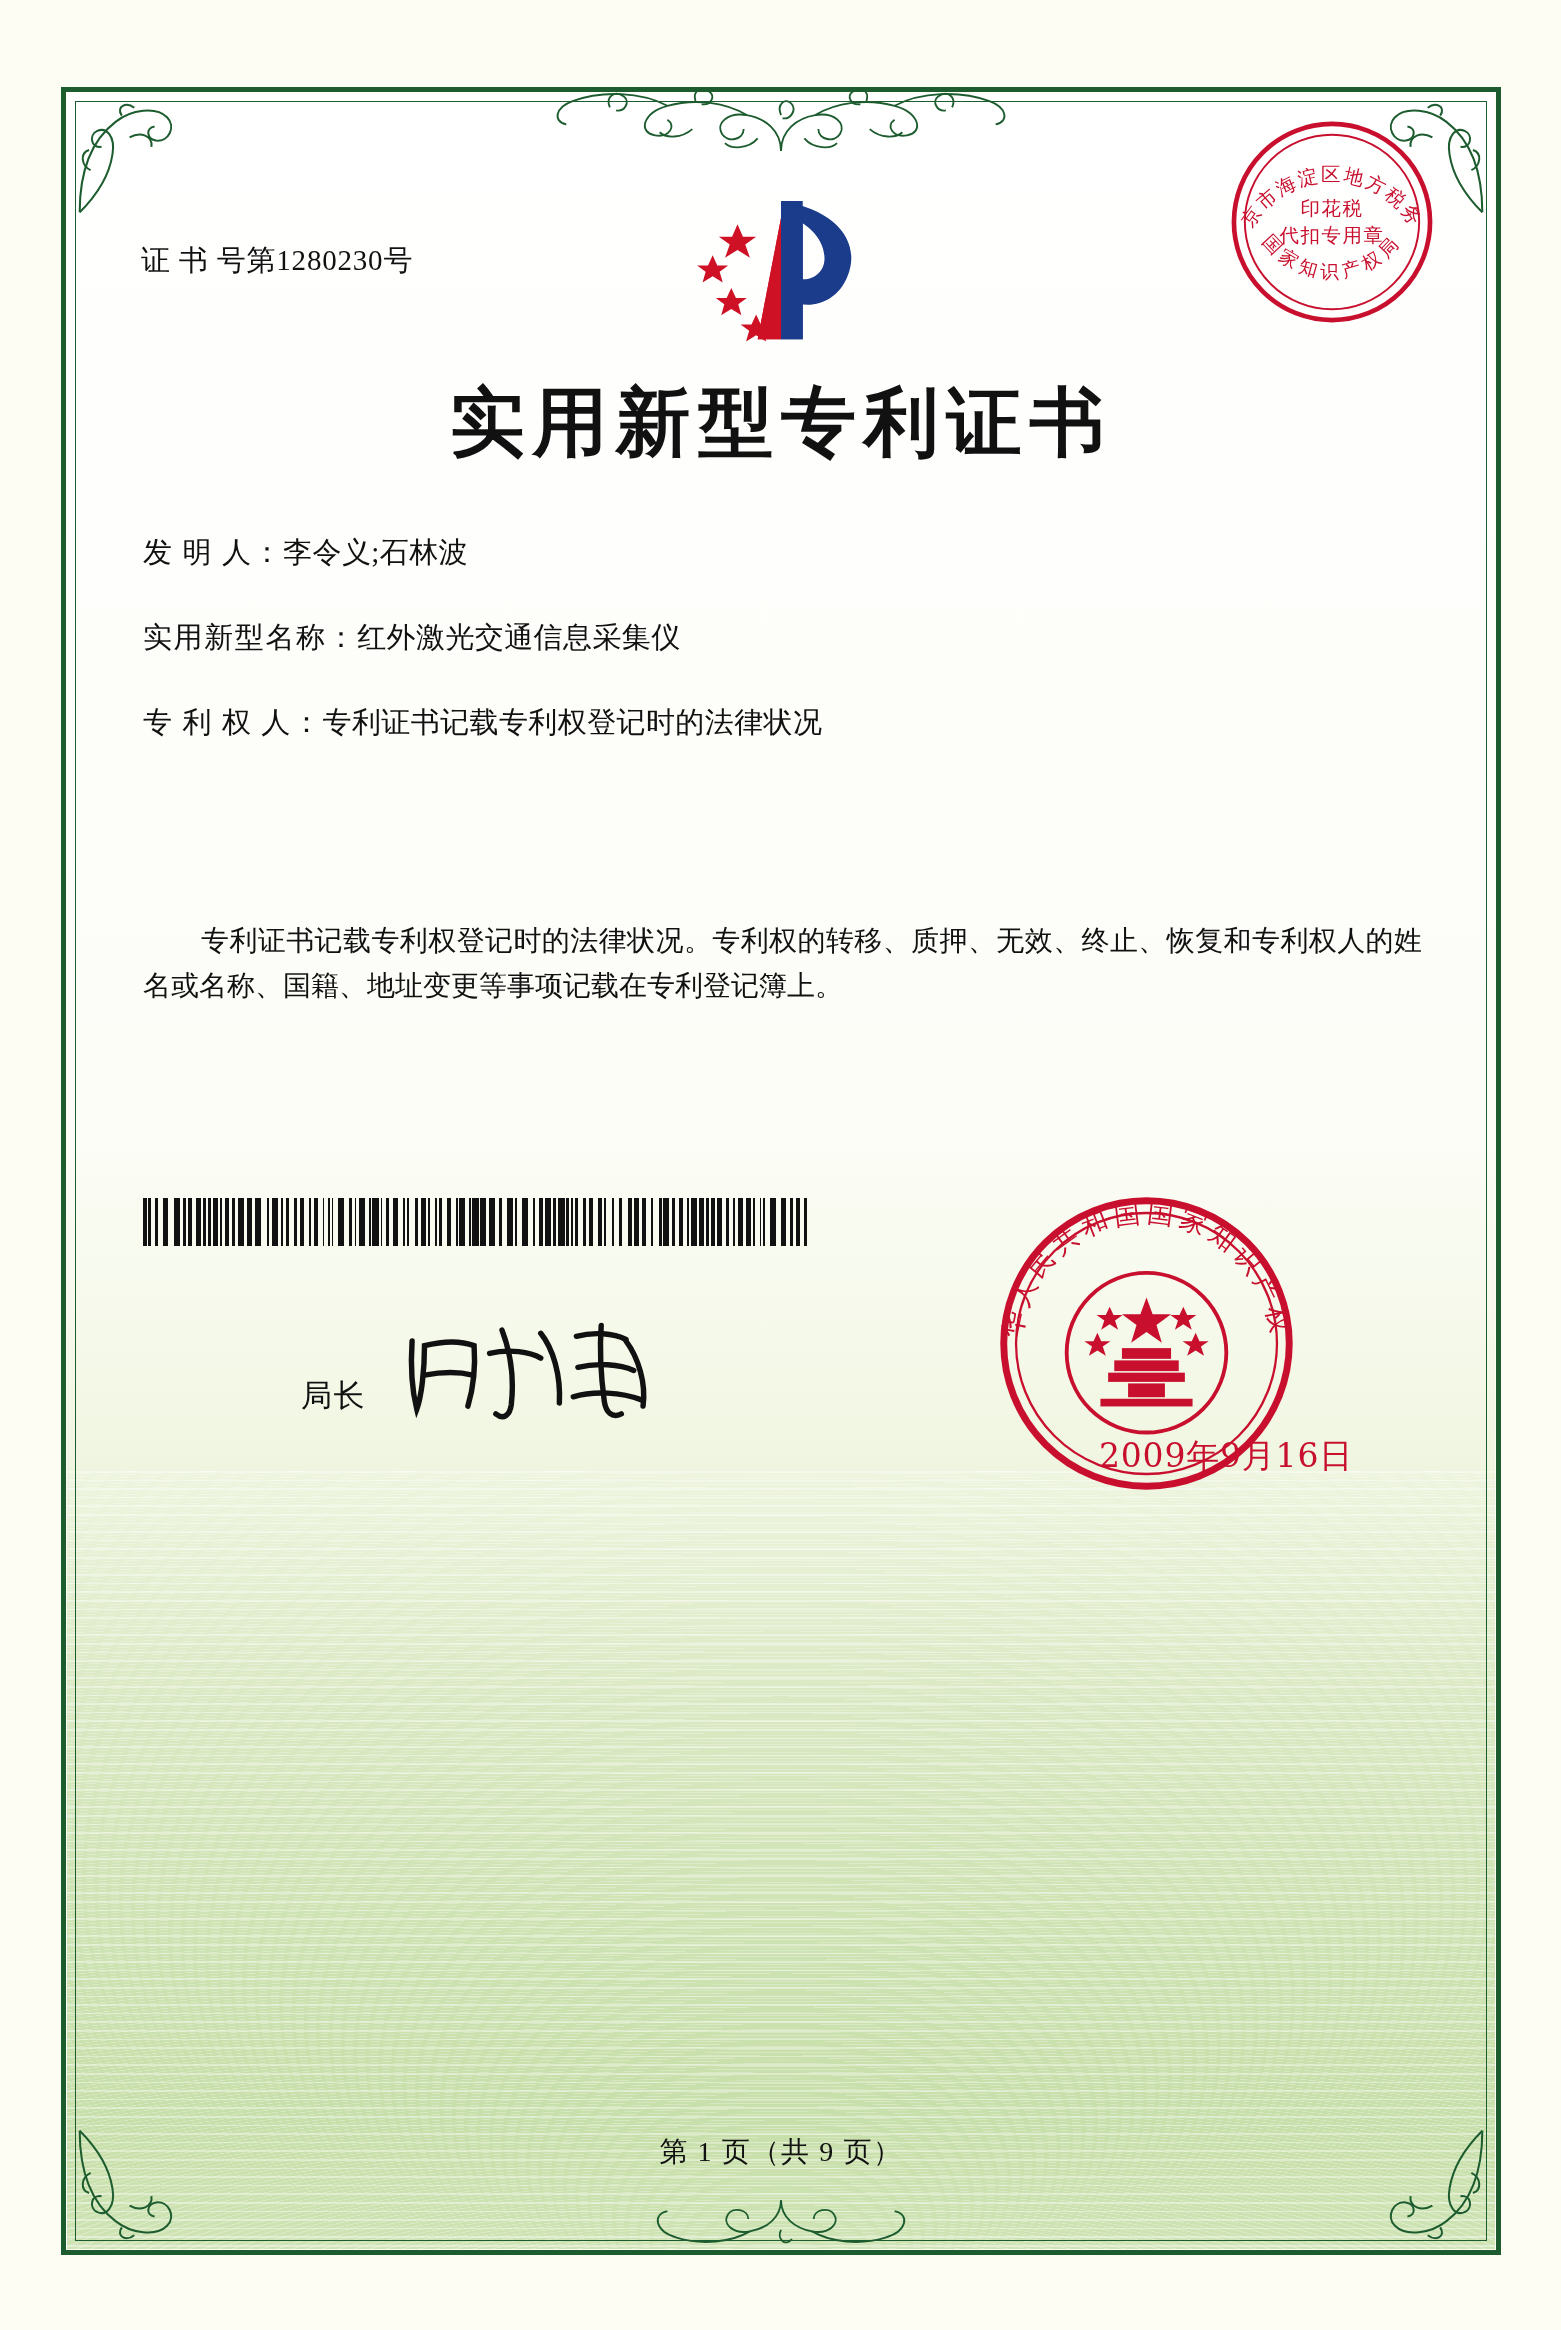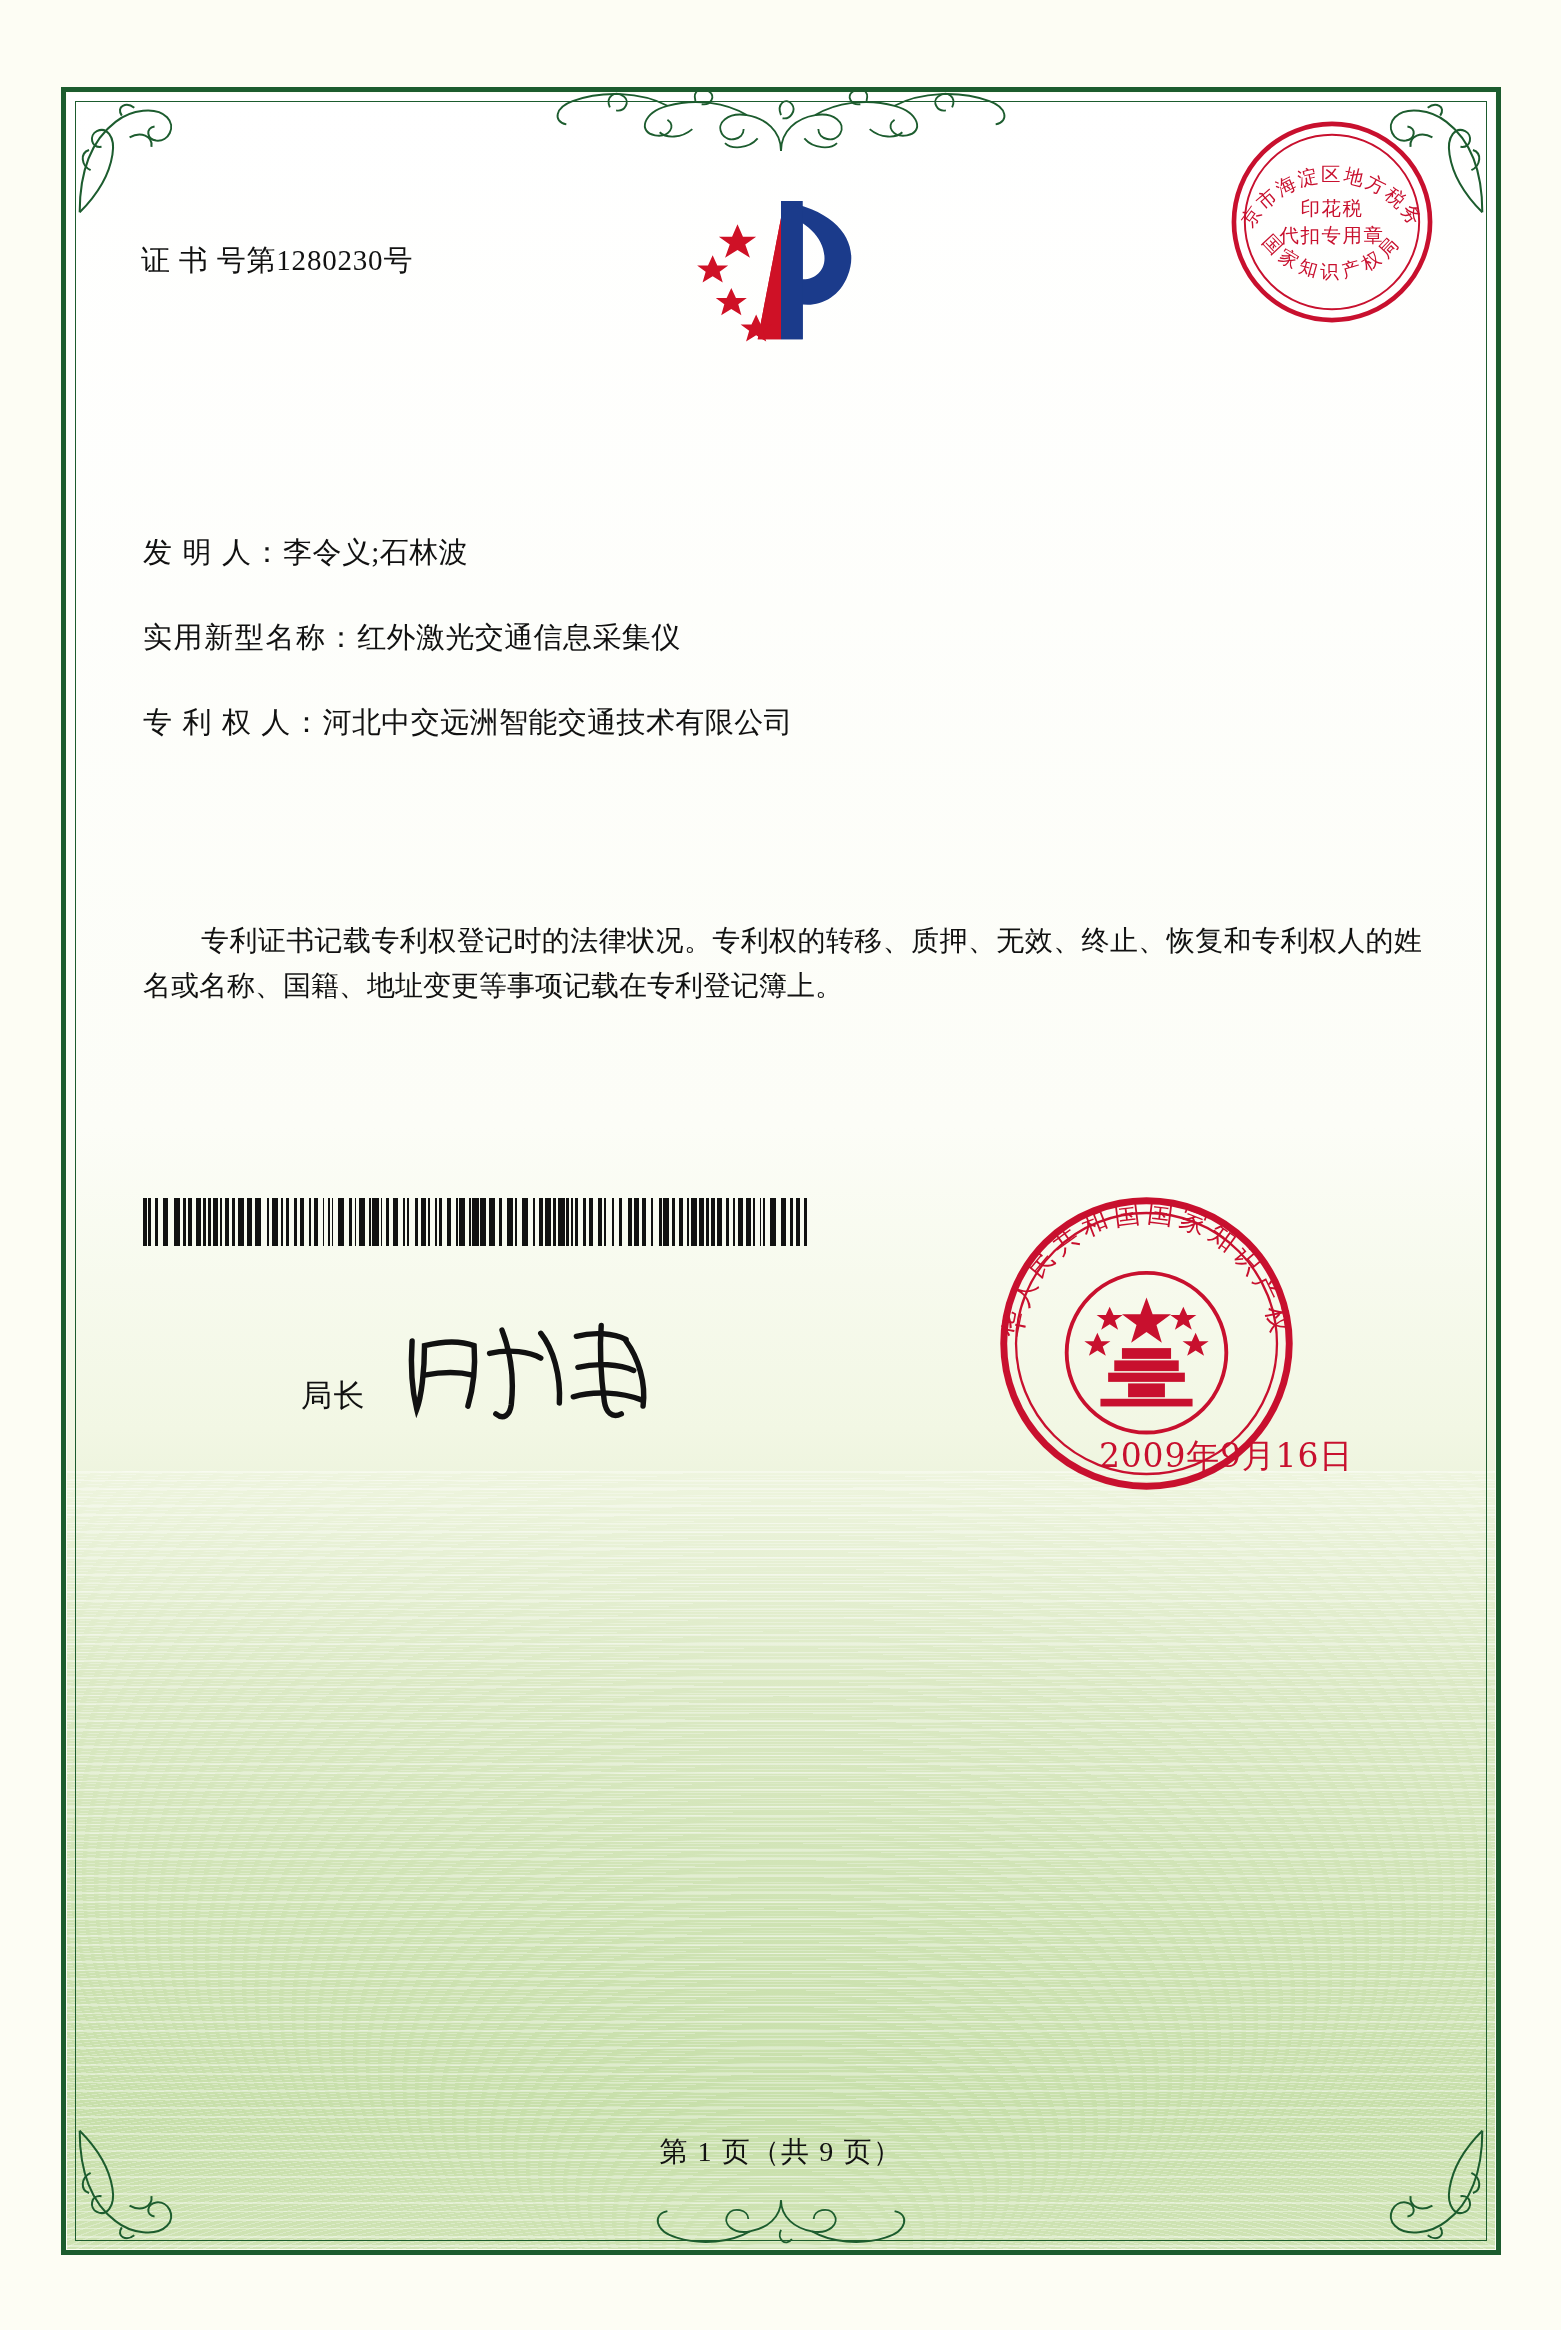--- a/index.html
+++ b/index.html
@@ -377,30 +377,31 @@
           <textPath href="#arcTop" startOffset="50%" text-anchor="middle">北京市海淀区地方税务局</textPath>
         </text>
         <text font-family="'DejaVu Serif', serif" font-size="24" fill="#c8102e" letter-spacing="6">
           <textPath href="#arcBot" startOffset="50%" text-anchor="middle">国家知识产权局</textPath>
         </text>
         <text x="137.5" y="128" text-anchor="middle" font-family="'DejaVu Serif', serif" font-size="25" fill="#c8102e" letter-spacing="2">印花税</text>
         <text x="137.5" y="163" text-anchor="middle" font-family="'DejaVu Serif', serif" font-size="25" fill="#c8102e" letter-spacing="2">代扣专用章</text>
       </svg>
     </div>
 
+    <div class="main-title">实用新型专利证书</div>
 
     <div class="fields">
       <div class="field">
         <span class="lbl">发    明    人：</span><span class="val">李令义;石林波</span>
       </div>
       <div class="field">
         <span class="lbl">实用新型名称：</span><span class="val">红外激光交通信息采集仪</span>
       </div>
       <div class="field">
-        <span class="lbl">专  利  权  人：</span><span class="val">河北中交远洲智能交通技术有限公司</span>
+        <span class="lbl">专  利  权  人：</span><span class="val">专利证书记载专利权登记时的法律状况</span>
       </div>
     </div>
 
     <div class="paras">
       <p>专利证书记载专利权登记时的法律状况。专利权的转移、质押、无效、终止、恢复和专利权人的姓名或名称、国籍、地址变更等事项记载在专利登记簿上。</p>
     </div>
 
     <div class="barcode">
         <i style="width: 3.9px; margin-right: 1.6px;"></i>
         <i style="width: 3.1px; margin-right: 3.9px;"></i>

